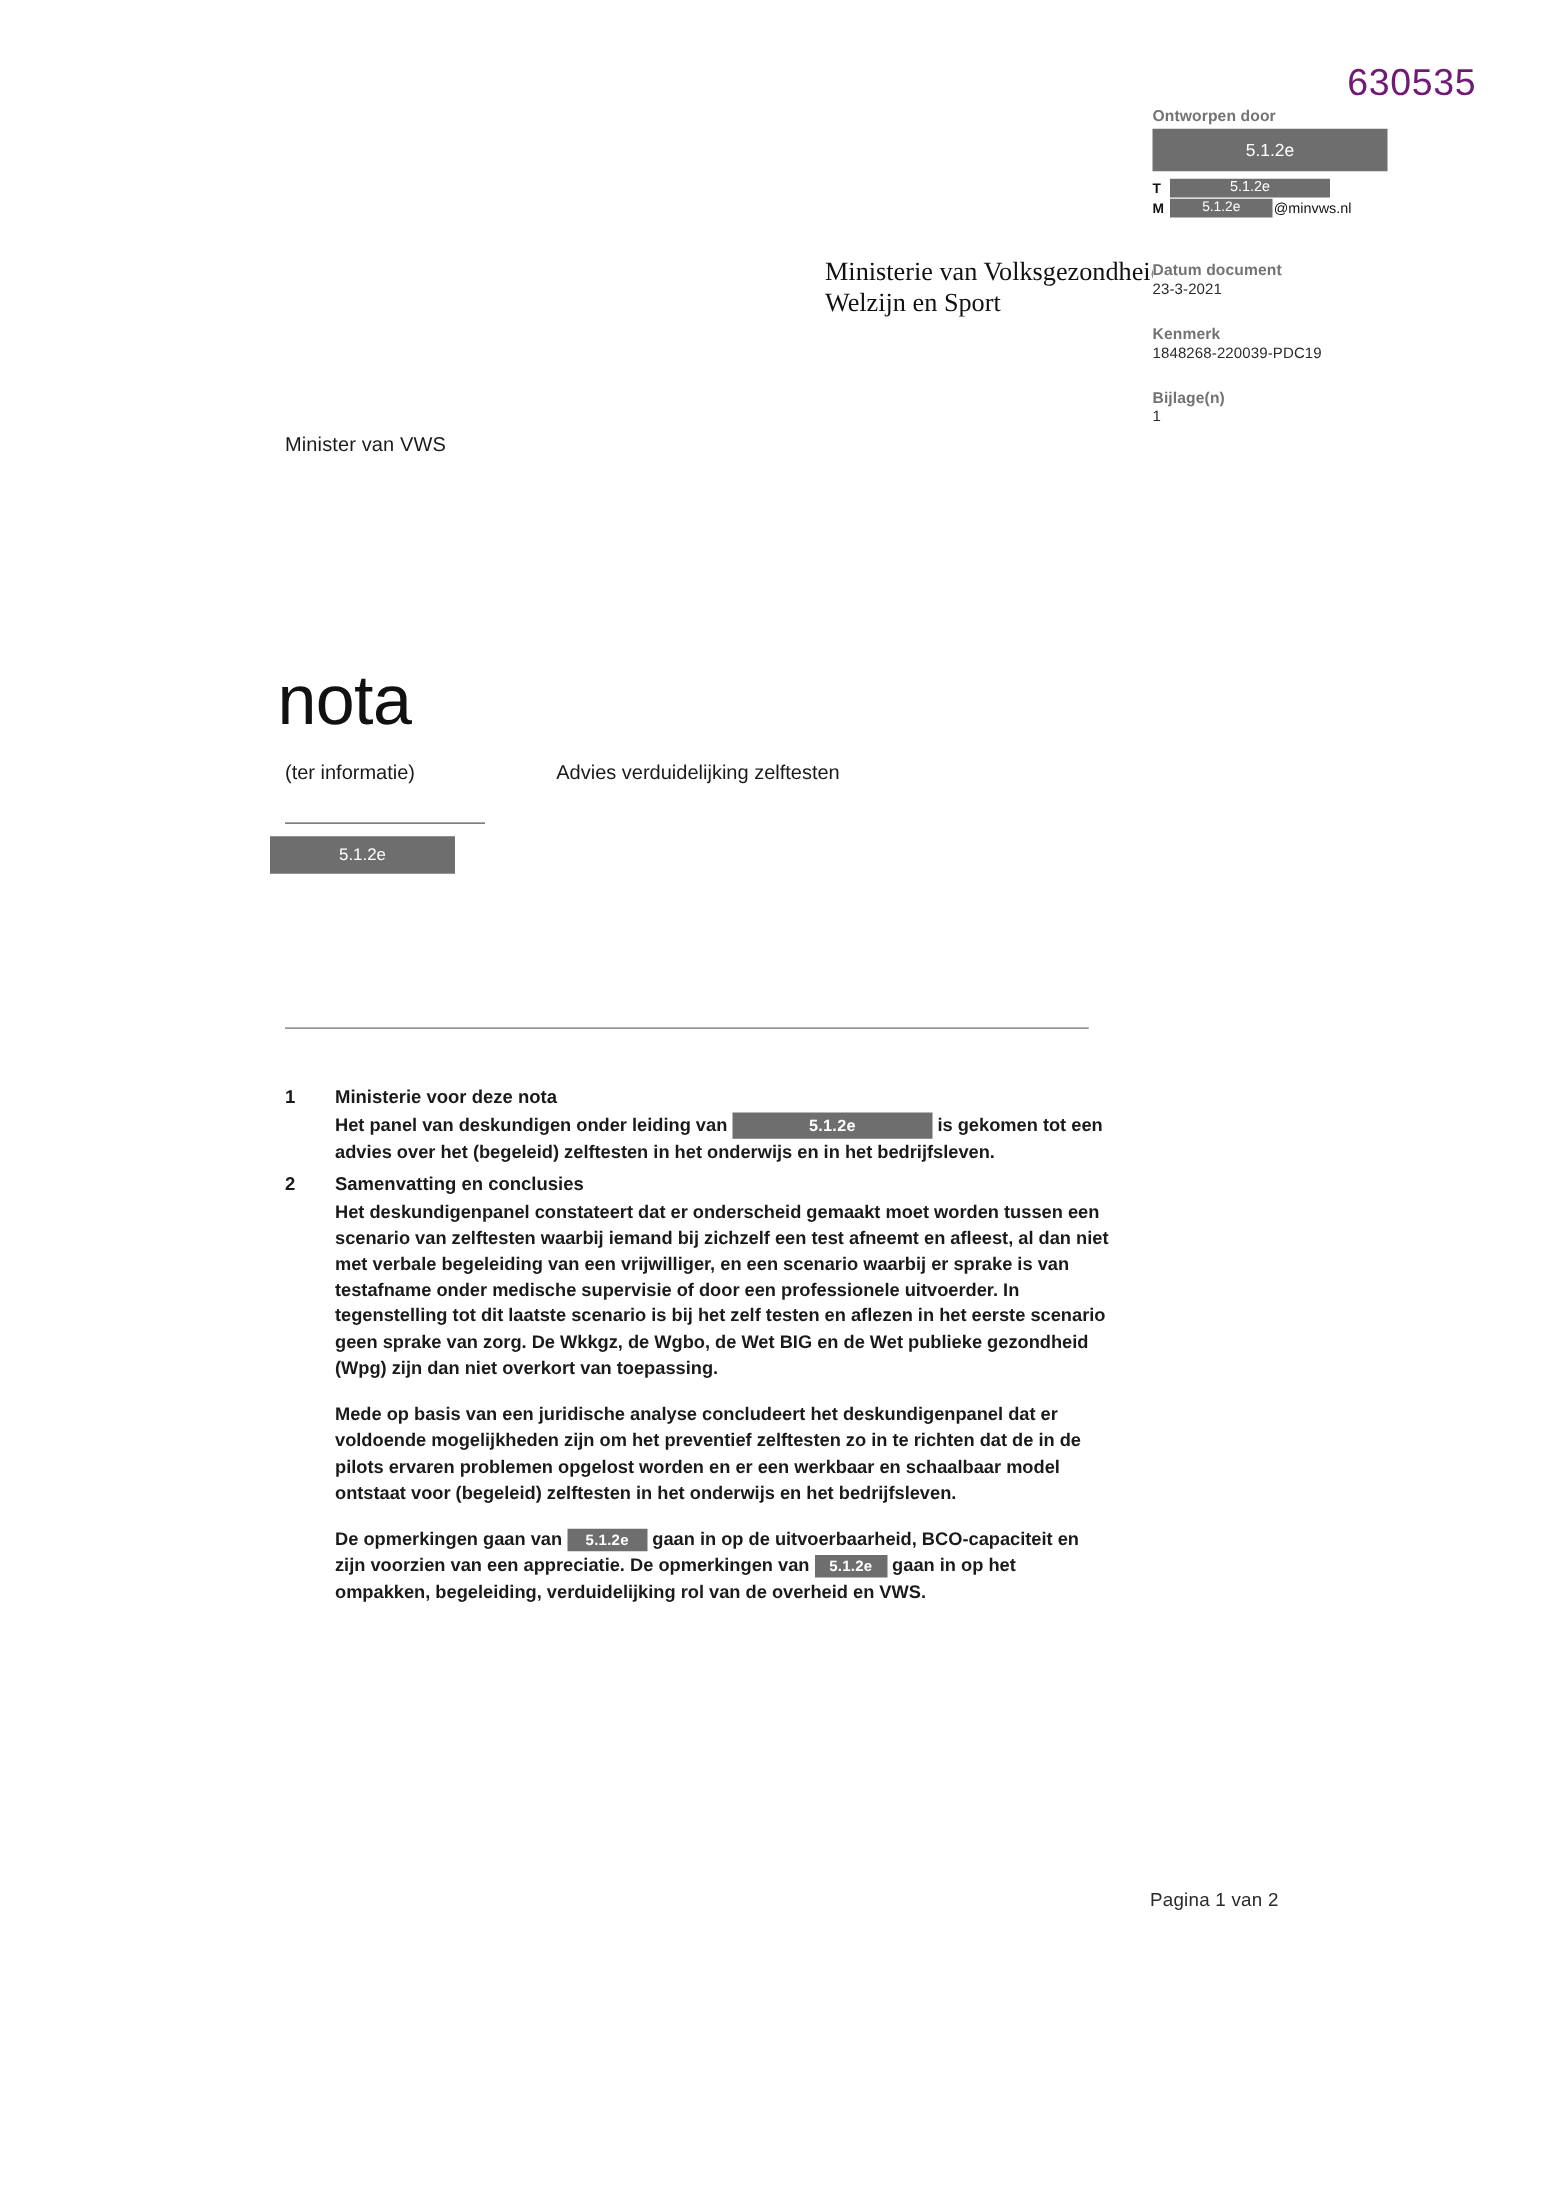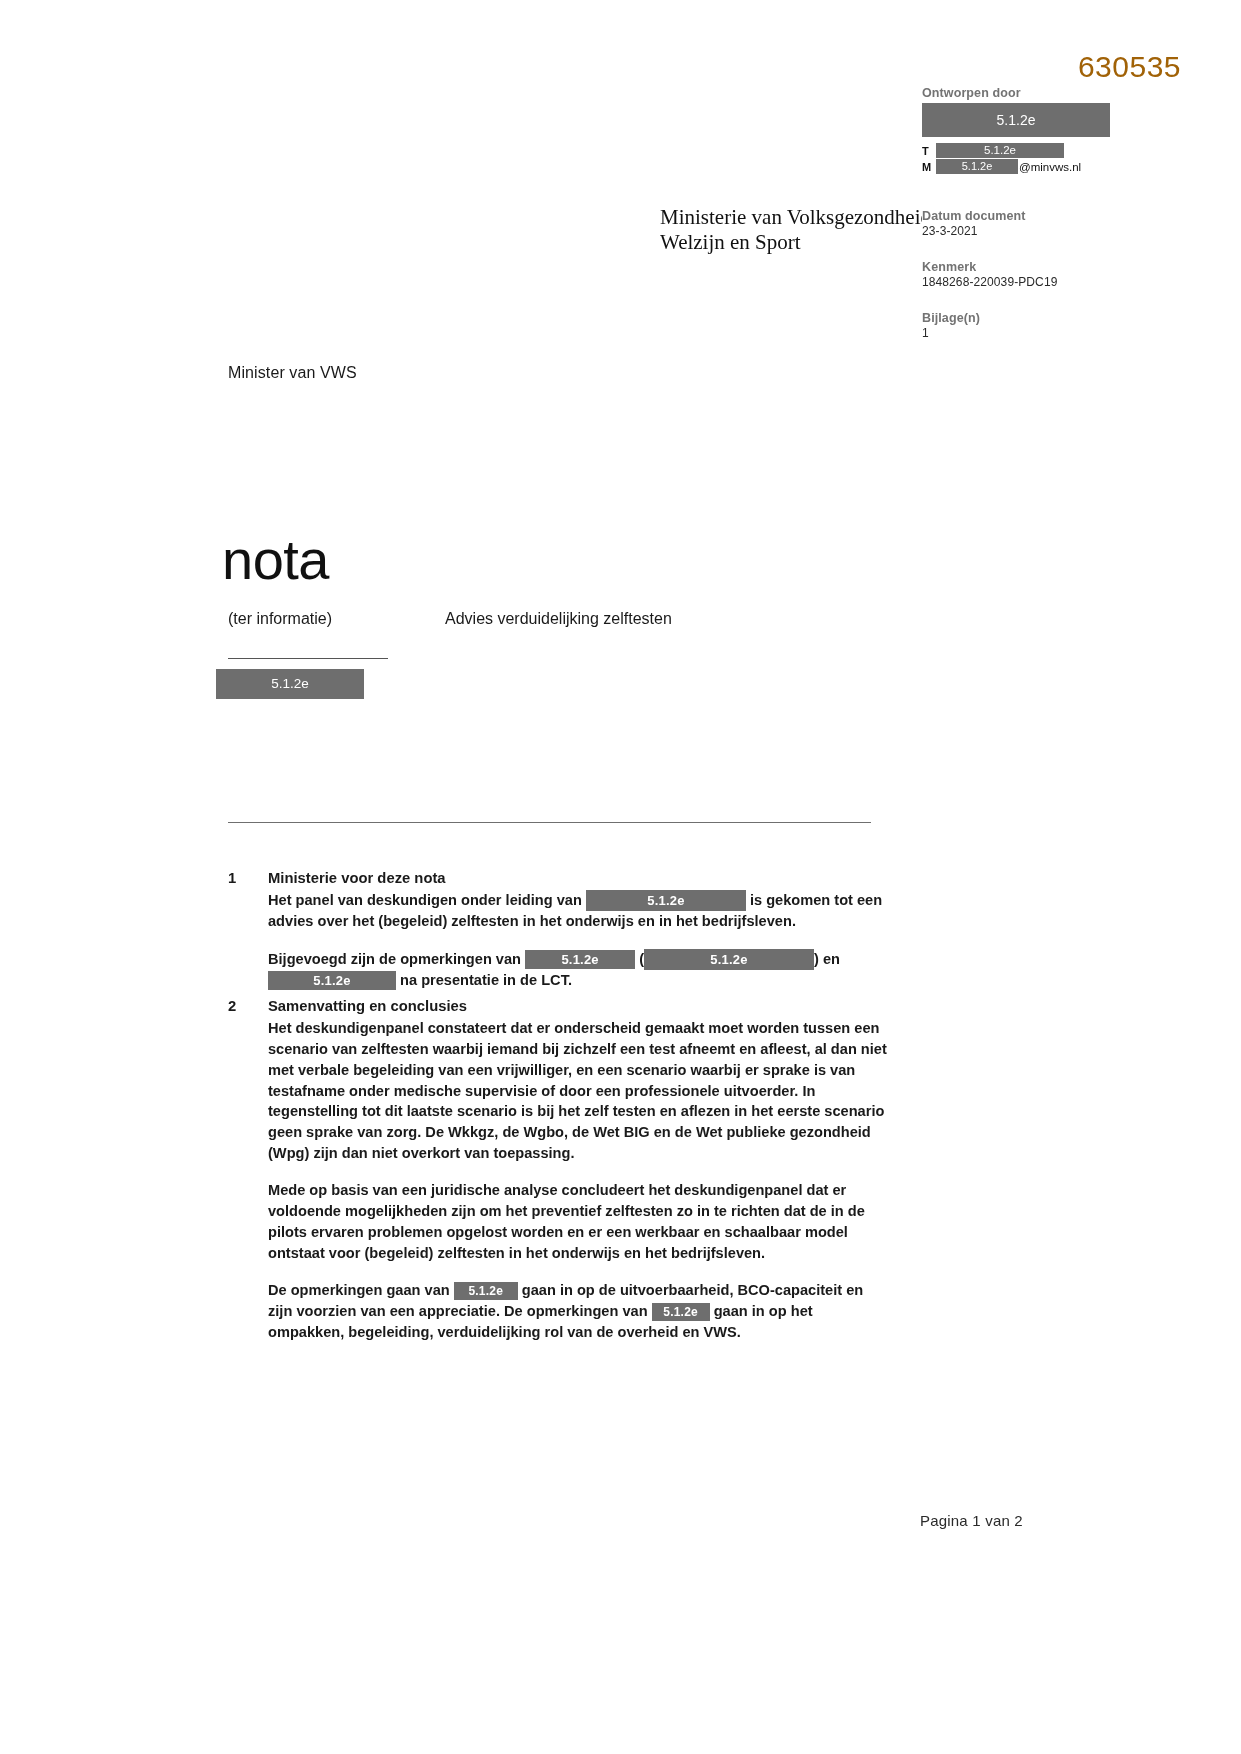--- a/index.html
+++ b/index.html
@@ -37,21 +37,21 @@
   }
   .redact.small { font-size: 12px; }
 
   
   .doc-number {
     position: absolute;
     top: 50px;
     right: 60px;
     font-size: 30px;
     letter-spacing: 0.5px;
-    color: #a16207;
+    color: #701a75;
     font-family: "Liberation Sans", sans-serif;
   }
 
   
   .meta-col {
     position: absolute;
     top: 86px;
     left: 922px;
     width: 200px;
   }
@@ -131,21 +131,21 @@
     font-size: 21px;
     line-height: 1.18;
     color: #111;
     white-space: nowrap;
     overflow: hidden;
   }
 
   
   .addressee {
     position: absolute;
-    top: 364px;
+    top: 348px;
     left: 228px;
     font-size: 16px;
     color: #1a1a1a;
     letter-spacing: 0.1px;
   }
 
   
   .nota-title {
     position: absolute;
     top: 532px;
@@ -311,21 +311,20 @@
 
   <div class="body">
 
     <div class="sec">
       <div class="sec-head">
         <span class="sec-num">1</span>
         <span>Ministerie voor deze nota</span>
       </div>
       <div class="sec-body">
         <p class="para"><span>Het panel van deskundigen onder leiding van</span> <span class="redact r-w160 rh-tall">5.1.2e</span> <span>is gekomen tot een advies over het (begeleid) zelftesten in het onderwijs en in het bedrijfsleven.</span></p>
-        <p class="para"><span>Bijgevoegd zijn de opmerkingen van</span> <span class="redact r-w110 rh-mid">5.1.2e</span> <span>(</span><span class="redact r-w170 rh-tall">5.1.2e</span><span>) en</span> <span class="redact r-w128 rh-mid">5.1.2e</span> <span>na presentatie in de LCT.</span></p>
       </div>
     </div>
 
     <div class="sec">
       <div class="sec-head">
         <span class="sec-num">2</span>
         <span>Samenvatting en conclusies</span>
       </div>
       <div class="sec-body">
         <p class="para">Het deskundigenpanel constateert dat er onderscheid gemaakt moet worden tussen een scenario van zelftesten waarbij iemand bij zichzelf een test afneemt en afleest, al dan niet met verbale begeleiding van een vrijwilliger, en een scenario waarbij er sprake is van testafname onder medische supervisie of door een professionele uitvoerder. In tegenstelling tot dit laatste scenario is bij het zelf testen en aflezen in het eerste scenario geen sprake van zorg. De Wkkgz, de Wgbo, de Wet BIG en de Wet publieke gezondheid (Wpg) zijn dan niet overkort van toepassing.</p>

